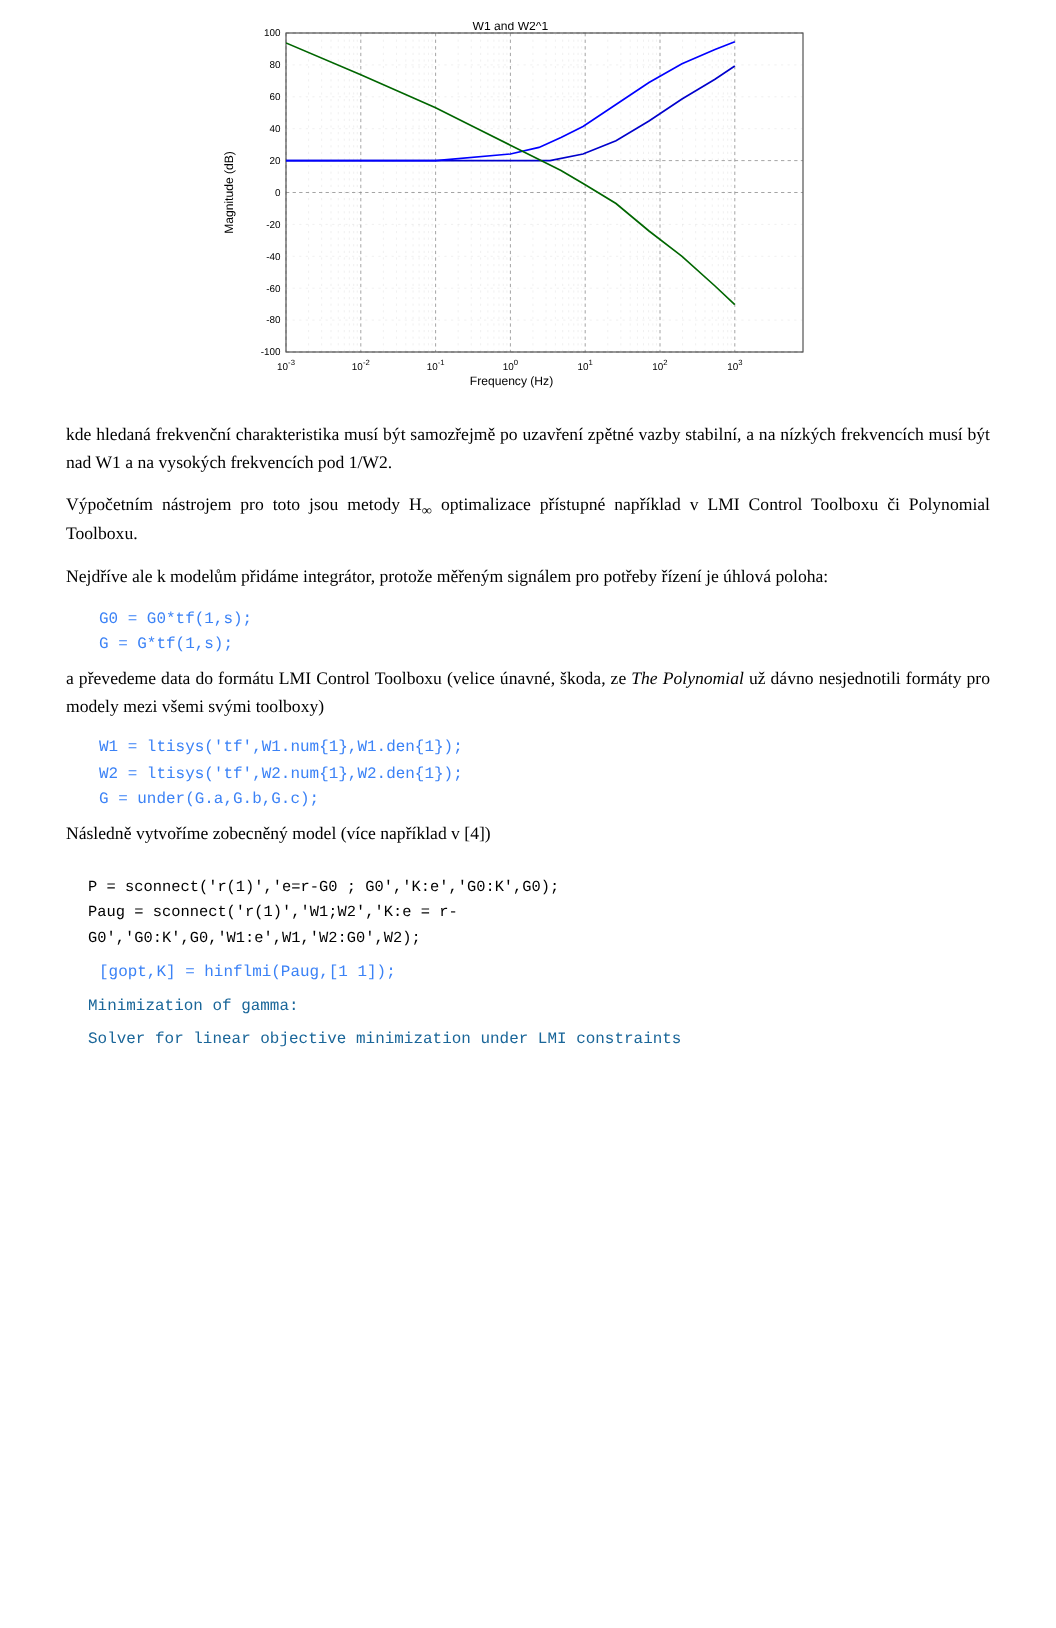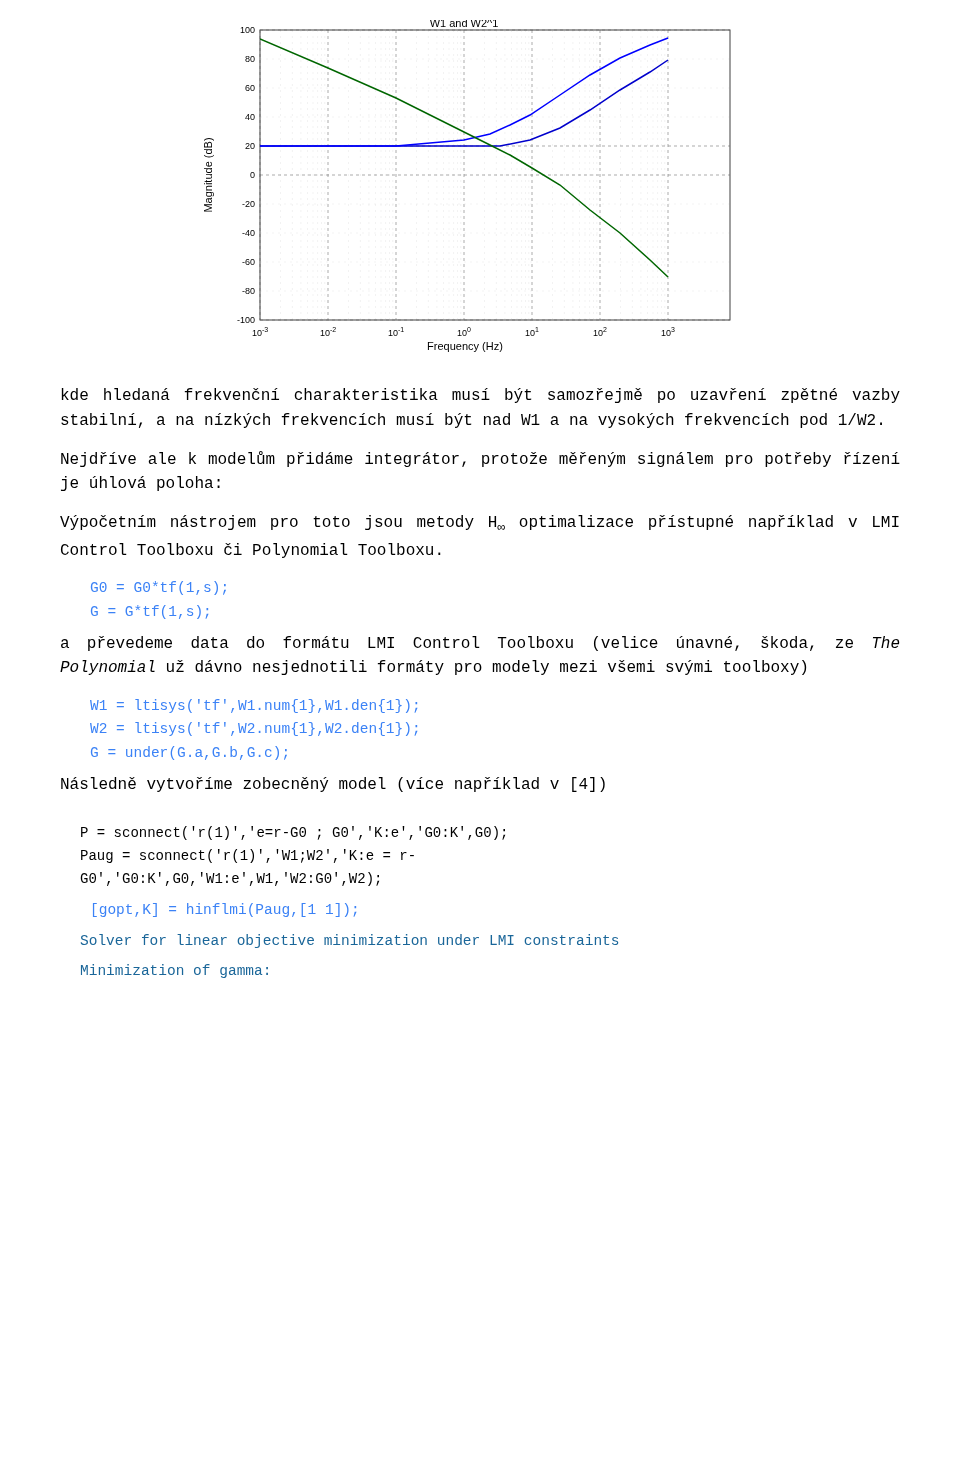--- a/index.html
+++ b/index.html
@@ -32,21 +32,20 @@
     }
     .chart-svg {
       width: 100%;
       height: 100%;
     }
     .text-block {
       margin-bottom: 14px;
       line-height: 1.55;
       font-size: 16px;
       text-align: justify;
-      font-family: Liberation Mono, monospace;
     }
     .code-block {
       font-family: 'Courier New', Courier, monospace;
       font-size: 14.5px;
       color: #3b82f6;
       margin: 8px 0 8px 30px;
       line-height: 1.6;
     }
     .code-block-full {
       font-family: 'Courier New', Courier, monospace;
@@ -190,25 +189,25 @@
 
         <polyline points="60,126 196,126 264,120 290,114 310,105 330,95 360,75 390,55 420,38 450,25 468,18" fill="none" stroke="blue" stroke-width="1.5" clip-path="url(#chart-clip)"></polyline>
 
         <polyline points="60,19 128,48 196,78 230,95 264,112 290,125 310,135 332,148 360,165 390,190 420,213 450,240 468,257" fill="none" stroke="#006600" stroke-width="1.5" clip-path="url(#chart-clip)"></polyline>
       </svg>
     </div>
   </div>
 
   <p class="text-block">kde hledaná frekvenční charakteristika musí být samozřejmě po uzavření zpětné vazby stabilní, a na nízkých frekvencích musí být nad W1 a  na vysokých frekvencích pod 1/W2.</p>
 
-  <p class="text-block">Nejdříve ale k modelům přidáme integrátor, protože měřeným signálem pro potřeby řízení je úhlová poloha:</p>
-
   <p class="text-block">
     <span>Výpočetním nástrojem pro toto jsou metody H</span><span style="font-size:13px; vertical-align:sub;">∞</span><span> optimalizace přístupné například v LMI Control Toolboxu či Polynomial Toolboxu.</span>
   </p>
+
+  <p class="text-block">Nejdříve ale k modelům přidáme integrátor, protože měřeným signálem pro potřeby řízení je úhlová poloha:</p>
 
   <div class="code-block">
     <div>G0 = G0*tf(1,s);</div>
     <div>G = G*tf(1,s);</div>
   </div>
 
   <p class="text-block">
     <span>a převedeme data do formátu LMI Control Toolboxu (velice únavné, škoda, ze </span><em>The Polynomial</em><span> už dávno nesjednotili formáty pro modely mezi všemi svými toolboxy)</span>
   </p>
 
@@ -224,16 +223,16 @@
     <div>P = sconnect('r(1)','e=r-G0 ; G0','K:e','G0:K',G0);</div>
     <div>Paug = sconnect('r(1)','W1;W2','K:e = r-</div>
     <div>G0','G0:K',G0,'W1:e',W1,'W2:G0',W2);</div>
   </div>
 
 
   <div class="code-block">
     <div>[gopt,K] = hinflmi(Paug,[1 1]);</div>
   </div>
 
+  <div class="blue-code">Minimization of gamma:</div>
   <div class="blue-code">Solver for linear objective minimization under LMI constraints</div>
-  <div class="blue-code">Minimization of gamma:</div>
 
 </div>
 
 </body></html>

